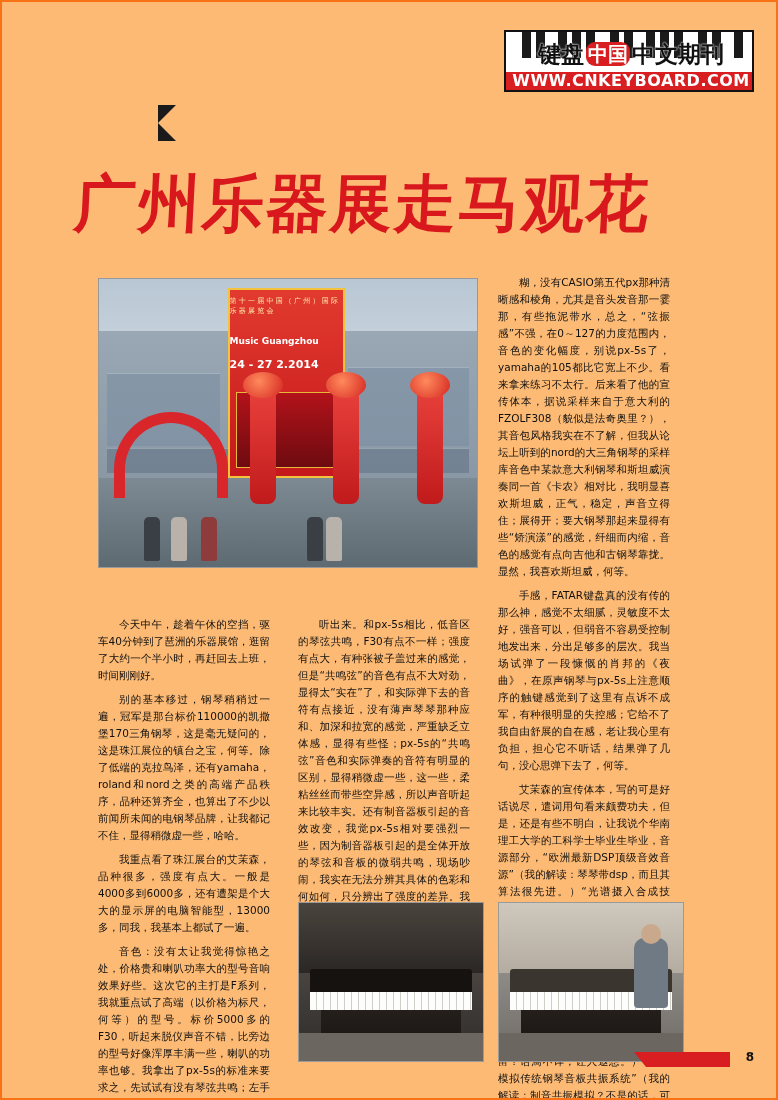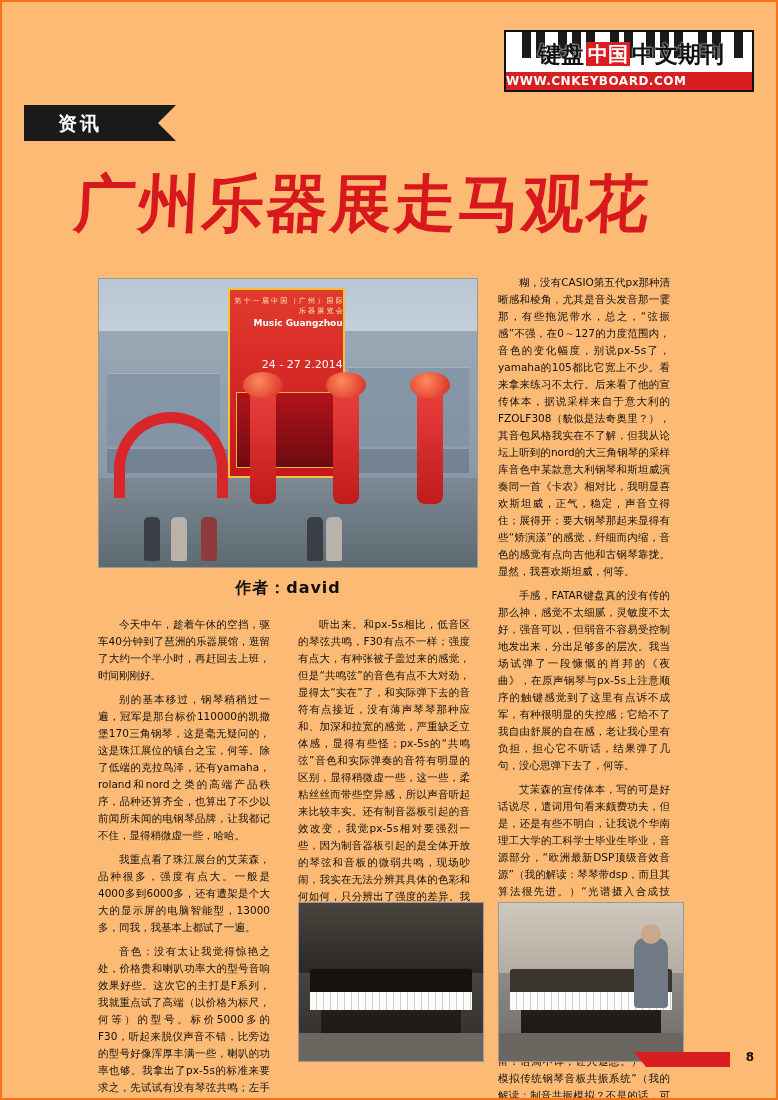--- a/index.html
+++ b/index.html
@@ -65,34 +65,35 @@
     text-shadow: 0 0 1px #fff, 0 0 2px #fff;
   }
   .logo-red {
     display: inline-block;
     background: #d81e20;
     color: #ffffff;
     font-weight: bold;
     font-size: 20px;
     padding: 0 2px;
     line-height: 24px;
+    border-radius: 9px;
   }
   .logo-url {
     position: absolute;
     left: 0;
     bottom: 0;
     width: 250px;
     height: 18px;
     background: #d81e20;
     color: #ffffff;
     font-family: "DejaVu Sans", sans-serif;
     font-weight: bold;
-    font-size: 12px;
+    font-size: 16px;
     letter-spacing: 0.5px;
-    text-align: left;
+    text-align: center;
     line-height: 18px;
   }
 
   
   .section-tag {
     position: absolute;
     left: 22px;
     top: 103px;
     width: 134px;
     height: 36px;
@@ -161,39 +162,38 @@
     position: absolute;
     left: 34%;
     top: 3%;
     width: 31%;
     height: 66%;
     background: linear-gradient(#e23a2e, #c5181c);
     border: 2px solid #f3c33d;
     box-sizing: border-box;
     color: #ffe9a8;
     font-size: 7px;
-    text-align: right;
+    text-align: left;
     padding-top: 6px;
     line-height: 1.5;
     overflow: hidden;
   }
   .banner-title {
     font-size: 9px;
     color: #ffffff;
     font-weight: bold;
-    margin-top: 0;
+    margin-top: 18px;
   }
   .banner-date {
     position: absolute;
     left: 0; right: 0;
     top: 36%;
     color: #ffffff;
     font-size: 11px;
-    font-weight: normal;
-    padding-left: 17px;
+    font-weight: bold;
   }
   .banner-art {
     position: absolute;
     left: 6%;
     right: 6%;
     bottom: 4%;
     height: 40%;
     background: linear-gradient(#b3121a, #6d0b10);
     border: 1px solid #e8b83a;
   }
@@ -394,21 +394,20 @@
       <div class="logo-key-black" style="left:228px"></div>
     </div>
     <div class="logo-text-row">
       <span class="logo-cn">键盘</span>
       <span class="logo-red">中国</span>
       <span class="logo-cn">中文期刊</span>
     </div>
     <div class="logo-url">WWW.CNKEYBOARD.COM</div>
   </div>
 
-  <div class="section-tag">资讯</div>
   <div class="section-tag-arrow"></div>
 
   <div class="headline">广州乐器展走马观花</div>
 
   <div class="main-photo">
     <div class="sky"></div>
     <div class="building">
       <div class="bldg-glass" style="left:2%; top:28%; width:30%; height:48%;"></div>
       <div class="bldg-glass" style="left:66%; top:24%; width:32%; height:52%;"></div>
       <div class="bldg-glass" style="left:2%; top:78%; width:96%; height:16%; background:rgba(90,108,126,0.5);"></div>
@@ -431,21 +430,20 @@
     <div class="balloon-col" style="left:84%;">
         <div class="balloon-top"></div>
       </div>
     <div class="person" style="left:12%;"></div>
     <div class="person light" style="left:19%;"></div>
     <div class="person red" style="left:27%;"></div>
     <div class="person" style="left:55%;"></div>
     <div class="person light" style="left:60%;"></div>
   </div>
 
-  <div class="photo-caption">作者：david</div>
 
   <div class="col" id="col1">
     <p>今天中午，趁着午休的空挡，驱车40分钟到了琶洲的乐器展馆，逛留了大约一个半小时，再赶回去上班，时间刚刚好。</p>
     <p>别的基本移过，钢琴稍稍过一遍，冠军是那台标价110000的凯撒堡170三角钢琴，这是毫无疑问的，这是珠江展位的镇台之宝，何等。除了低端的克拉鸟泽，还有yamaha，roland和nord之类的高端产品秩序，品种还算齐全，也算出了不少以前闻所未闻的电钢琴品牌，让我都记不住，显得稍微虚一些，哈哈。</p>
     <p>我重点看了珠江展台的艾茉森，品种很多，强度有点大。一般是4000多到6000多，还有遭架是个大大的显示屏的电脑智能型，13000多，同我，我基本上都试了一遍。</p>
     <p>音色：没有太让我觉得惊艳之处，价格贵和喇叭功率大的型号音响效果好些。这次它的主打是F系列，我就重点试了高端（以价格为标尺，何等）的型号。标价5000多的F30，听起来脱仪声音不错，比旁边的型号好像浑厚丰满一些，喇叭的功率也够。我拿出了px-5s的标准来要求之，先试试有没有琴弦共鸣；左手手掌无声地按下大字一组的一片琴键，右手在中音区末几个断奏音符。听到了断奏的音符后面跟着一片似似的褒鸣声，音符不同，共鸣音的音律组成也不同，接着又无声地按下一片音键盘，哗啦几个低音音符的断奏，结果也听到了共鸣音。因为现场吵的缘故，最高音区的共鸣没有</p>
   </div>
 
   <div class="col" id="col2">
     <p>听出来。和px-5s相比，低音区的琴弦共鸣，F30有点不一样；强度有点大，有种张被子盖过来的感觉，但是“共鸣弦”的音色有点不大对劲，显得太“实在”了，和实际弹下去的音符有点接近，没有薄声琴琴那种应和、加深和拉宽的感觉，严重缺乏立体感，显得有些怪；px-5s的“共鸣弦”音色和实际弹奏的音符有明显的区别，显得稍微虚一些，这一些，柔粘丝丝而带些空异感，所以声音听起来比较丰实。还有制音器板引起的音效改变，我觉px-5s相对要强烈一些，因为制音器板引起的是全体开放的琴弦和音板的微弱共鸣，现场吵闹，我实在无法分辨其具体的色彩和何如何，只分辨出了强度的差异。我没有打个鸡蛋进珠江就让珠江的人民幸福满嘴上鸡蛋清的本事，何等。</p>

